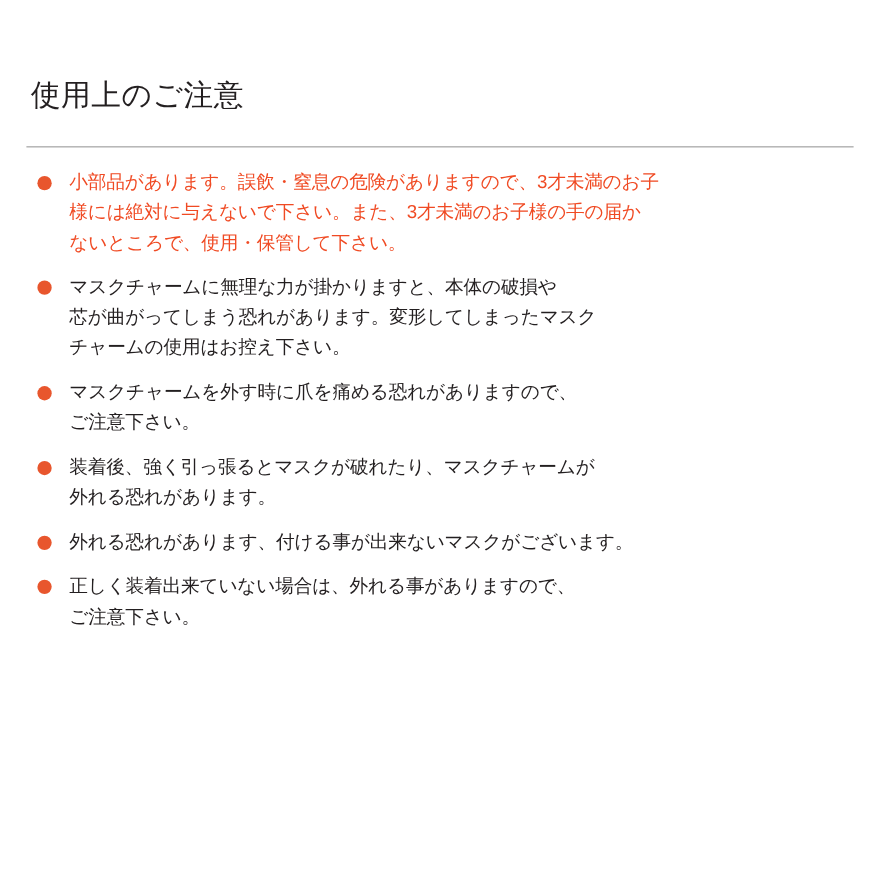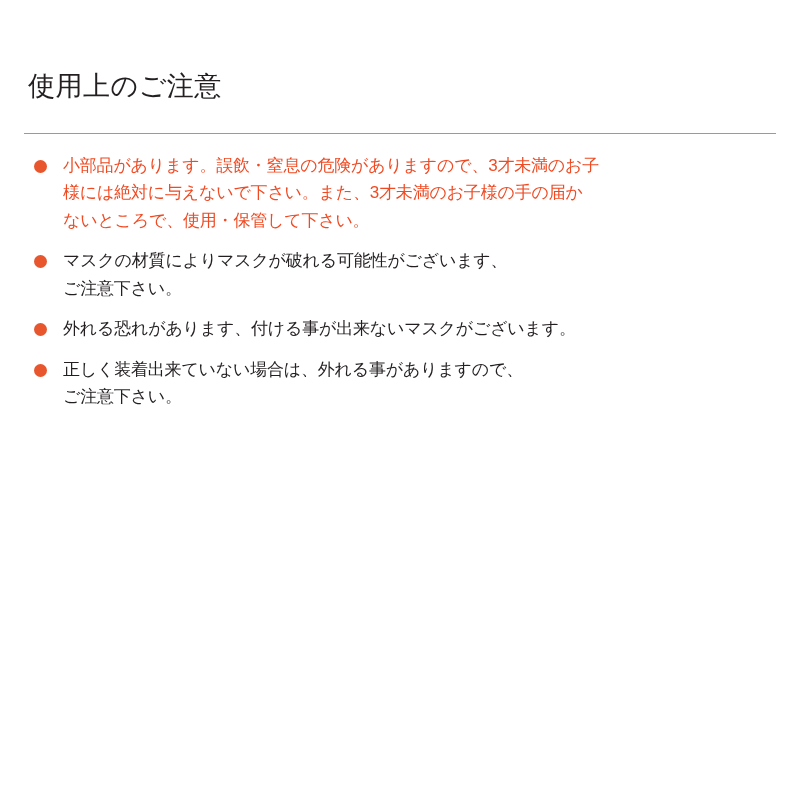--- a/index.html
+++ b/index.html
@@ -77,22 +77,33 @@
   <hr class="title-rule">
   <ul class="notes">
     <li class="note warning">
       <span class="bullet"></span>
       <span class="note-text">小部品があります。誤飲・窒息の危険がありますので、3才未満のお子
 様には絶対に与えないで下さい。また、3才未満のお子様の手の届か
 ないところで、使用・保管して下さい。</span>
     </li>
     <li class="note">
       <span class="bullet"></span>
-      <span class="note-text">マスクの材質によりマスクが破れる可能性がございます、
+      <span class="note-text">マスクチャームに無理な力が掛かりますと、本体の破損や
+芯が曲がってしまう恐れがあります。変形してしまったマスク
+チャームの使用はお控え下さい。</span>
+    </li>
+    <li class="note">
+      <span class="bullet"></span>
+      <span class="note-text">マスクチャームを外す時に爪を痛める恐れがありますので、
 ご注意下さい。</span>
+    </li>
+    <li class="note">
+      <span class="bullet"></span>
+      <span class="note-text">装着後、強く引っ張るとマスクが破れたり、マスクチャームが
+外れる恐れがあります。</span>
     </li>
     <li class="note">
       <span class="bullet"></span>
       <span class="note-text">外れる恐れがあります、付ける事が出来ないマスクがございます。</span>
     </li>
     <li class="note">
       <span class="bullet"></span>
       <span class="note-text">正しく装着出来ていない場合は、外れる事がありますので、
 ご注意下さい。</span>
     </li>

